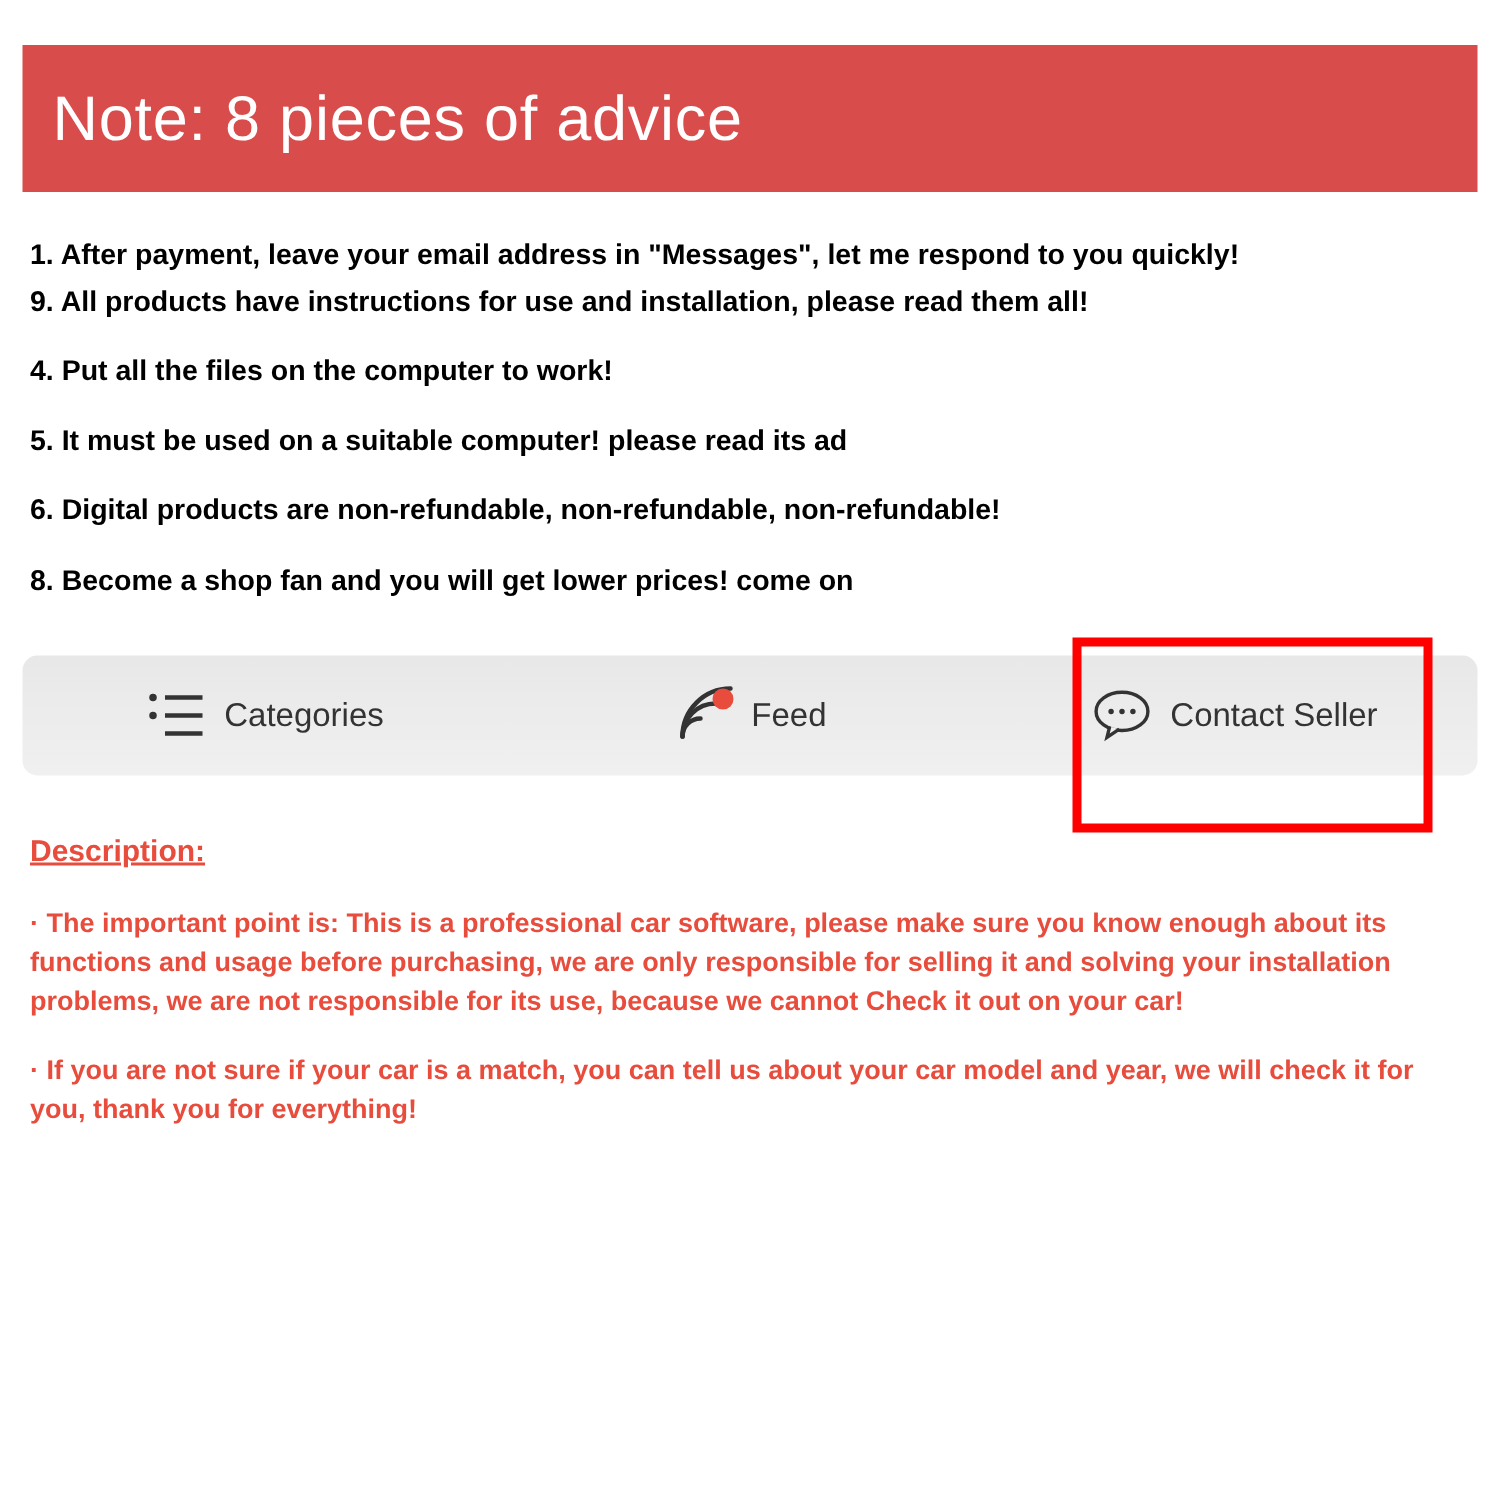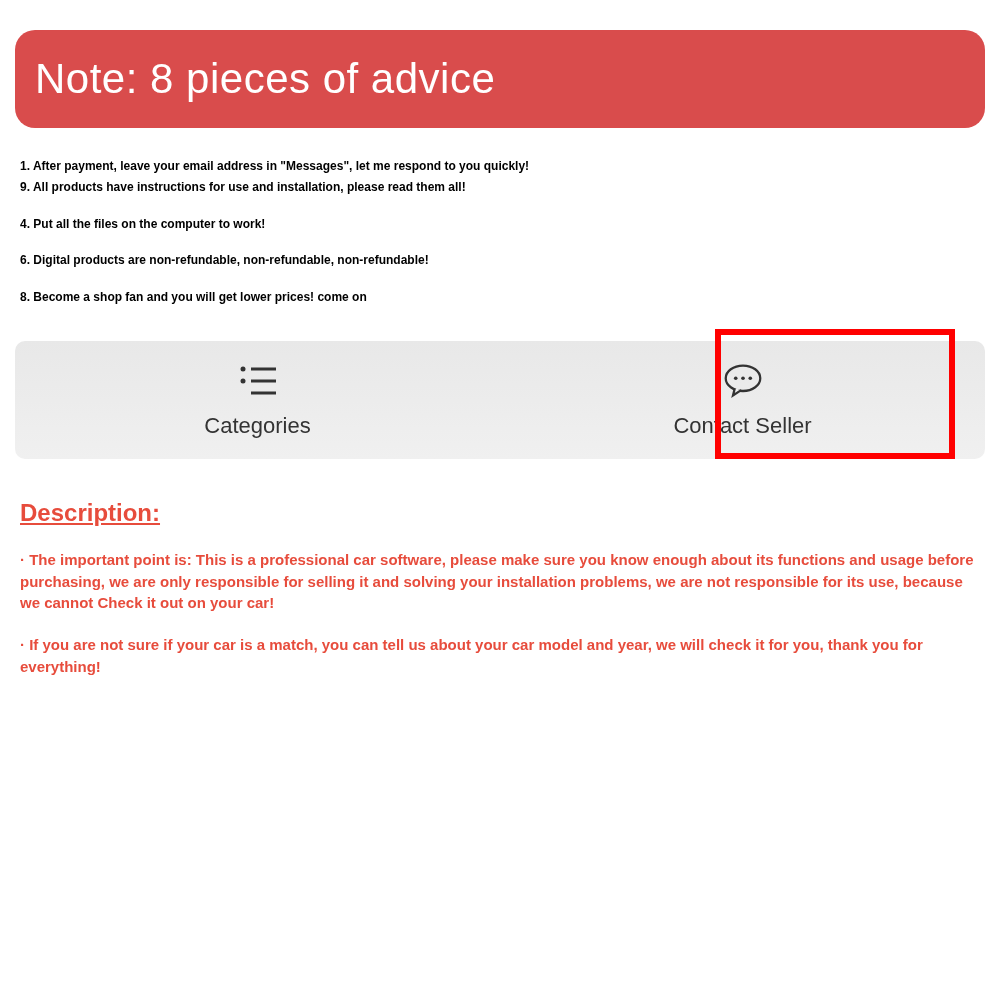--- a/index.html
+++ b/index.html
@@ -15,53 +15,52 @@
       overflow: hidden;
     }
     .container {
       padding: 30px 15px 0 15px;
     }
     .header-banner {
       background: #d94c4c;
       color: #fff;
       padding: 25px 20px 25px 20px;
       margin-bottom: 30px;
-      border-radius: 20px;
     }
     .header-banner h1 {
       font-size: 42px;
       font-weight: 400;
       letter-spacing: 0.5px;
     }
     .advice-list {
       padding: 0 5px;
     }
     .advice-item {
       font-weight: bold;
-      font-size: 12px;
+      font-size: 19px;
       color: #000;
       line-height: 1.4;
       margin-bottom: 20px;
     }
     .advice-item.tight {
       margin-bottom: 4px;
     }
     .nav-bar {
       background: linear-gradient(to bottom, #e8e8e8, #f0f0f0);
       border-radius: 10px;
       display: flex;
       align-items: stretch;
       padding: 20px 0;
       margin: 35px 0 40px 0;
       position: relative;
     }
     .nav-item {
       flex: 1;
       display: flex;
-      flex-direction: column;
+      flex-direction: row;
       align-items: center;
       justify-content: center;
       gap: 12px;
       position: relative;
     }
     .nav-icon {
       width: 40px;
       height: 40px;
       display: flex;
       align-items: center;
@@ -88,65 +87,77 @@
       width: 14px;
       height: 14px;
       background: #e74c3c;
       border-radius: 50%;
     }
     .description-section {
       padding: 0 5px;
     }
     .description-title {
       color: #e74c3c;
-      font-size: 24px;
+      font-size: 20px;
       font-weight: bold;
       margin-bottom: 22px;
       text-decoration: underline;
       margin-top: 32px;
     }
     .description-text {
       color: #e74c3c;
-      font-size: 15px;
+      font-size: 18px;
       font-weight: bold;
       line-height: 1.45;
       margin-bottom: 20px;
     }
   </style>
 </head>
 <body>
 
 <div class="container">
 
   <div class="header-banner">
     <h1>Note: 8 pieces of advice</h1>
   </div>
 
   <div class="advice-list">
     <div class="advice-item tight">1. After payment, leave your email address in "Messages", let me respond to you quickly!</div>
     <div class="advice-item">9. All products have instructions for use and installation, please read them all!</div>
     <div class="advice-item">4. Put all the files on the computer to work!</div>
+    <div class="advice-item">5. It must be used on a suitable computer! please read its ad</div>
     <div class="advice-item">6. Digital products are non-refundable, non-refundable, non-refundable!</div>
     <div class="advice-item">8. Become a shop fan and you will get lower prices! come on</div>
   </div>
 
   <div class="nav-bar">
     <div class="nav-item">
       <div class="nav-icon">
         <svg width="40" height="34" viewBox="0 0 40 34">
           <circle cx="5" cy="5" r="2.5" fill="#333"></circle>
           <line x1="13" y1="5" x2="38" y2="5" stroke="#333" stroke-width="3"></line>
           <circle cx="5" cy="17" r="2.5" fill="#333"></circle>
           <line x1="13" y1="17" x2="38" y2="17" stroke="#333" stroke-width="3"></line>
           <line x1="13" y1="29" x2="38" y2="29" stroke="#333" stroke-width="3"></line>
         </svg>
       </div>
       <div class="nav-label">Categories</div>
     </div>
 
+    <div class="nav-item">
+      <div class="nav-icon">
+        <svg width="40" height="40" viewBox="0 0 40 40">
+          <path d="M 6 34 A 12 12 0 0 1 18 22" stroke="#333" stroke-width="3" fill="none" stroke-linecap="round"></path>
+          <path d="M 6 34 A 22 22 0 0 1 28 12" stroke="#333" stroke-width="3" fill="none" stroke-linecap="round"></path>
+          <path d="M 6 34 A 32 32 0 0 1 38 2" stroke="#333" stroke-width="3" fill="none" stroke-linecap="round"></path>
+        </svg>
+        <div class="red-dot"></div>
+      </div>
+      <div class="nav-label">Feed</div>
+    </div>
 
     <div class="nav-item">
       <div class="nav-icon">
         <svg width="44" height="40" viewBox="0 0 44 40">
           <ellipse cx="22" cy="17" rx="19" ry="14" stroke="#333" stroke-width="2.5" fill="none"></ellipse>
           <path d="M 13 28 L 11 36 L 20 30" stroke="#333" stroke-width="2.5" fill="#f0f0f0"></path>
           <circle cx="14" cy="17" r="2" fill="#333"></circle>
           <circle cx="22" cy="17" r="2" fill="#333"></circle>
           <circle cx="30" cy="17" r="2" fill="#333"></circle>
         </svg>

